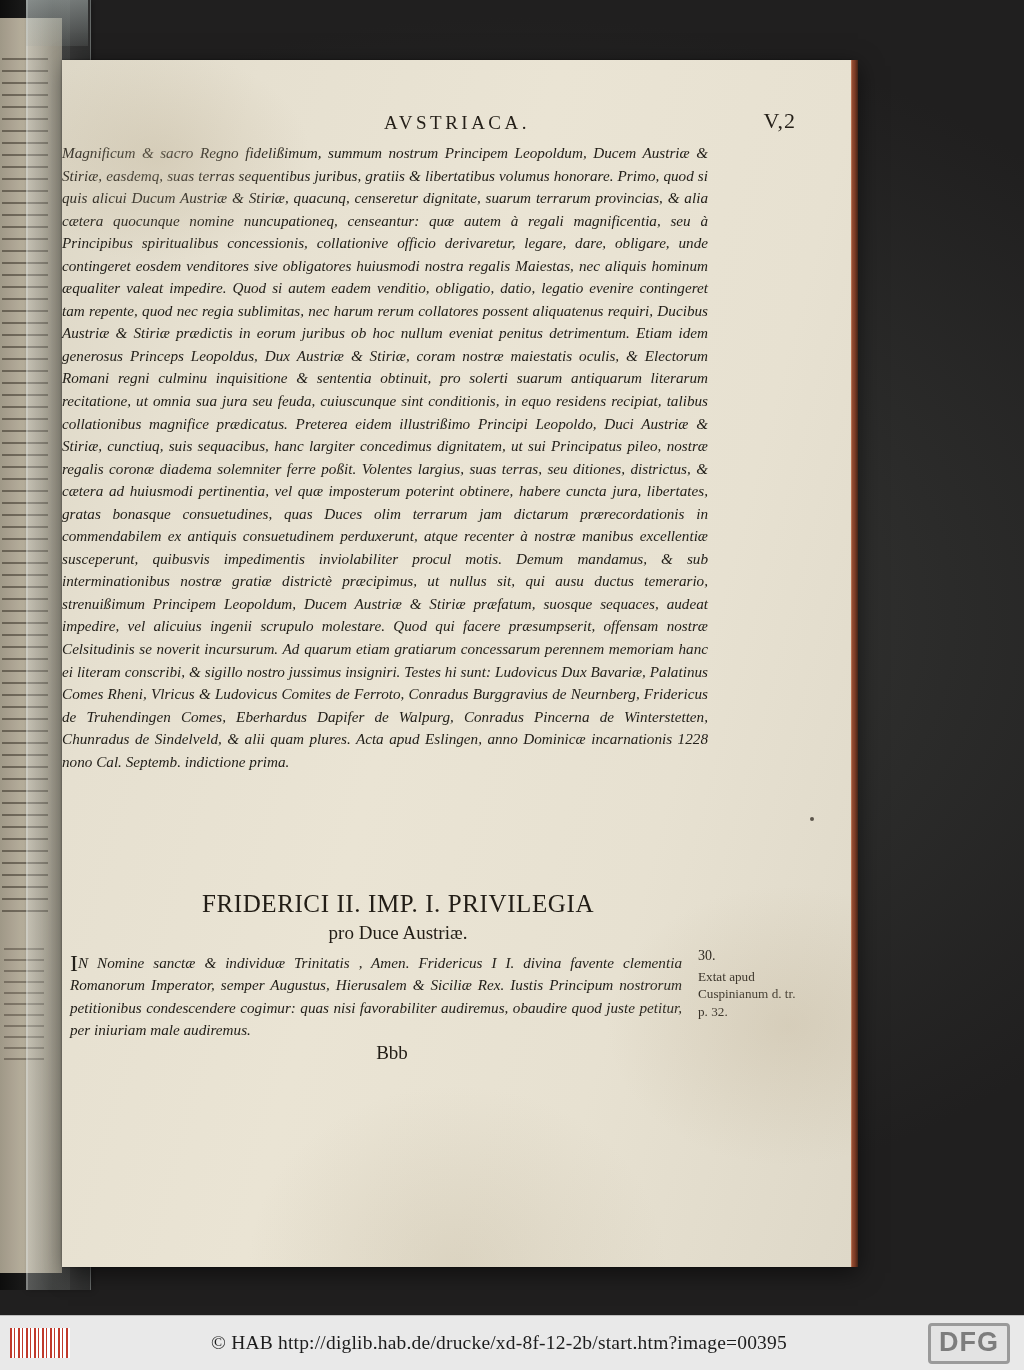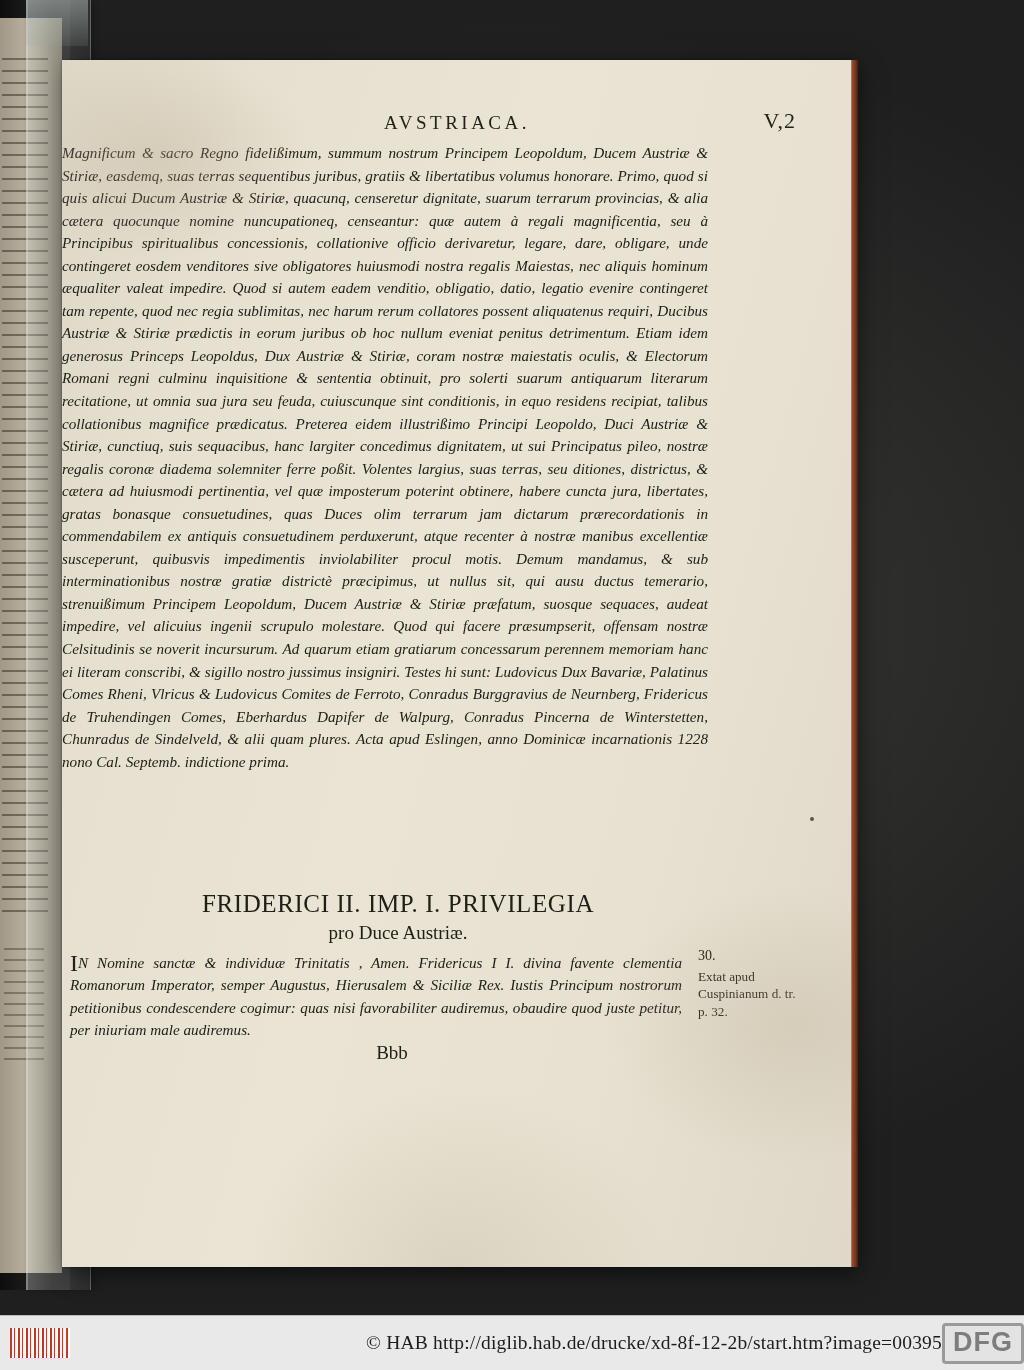--- a/index.html
+++ b/index.html
@@ -243,27 +243,28 @@
     background:
       repeating-linear-gradient(90deg,
         #c0392b 0px, #c0392b 2px,
         #ffffff 2px, #ffffff 4px,
         #c0392b 4px, #c0392b 5px,
         #ffffff 5px, #ffffff 8px);
     border: 0;
   }
   .footer-text {
     flex: 1;
-    text-align: right;
+    text-align: center;
     font-family: "Liberation Serif", serif;
     font-size: 19.5px;
     color: #1c1c1c;
     letter-spacing: .2px;
   }
   .dfg {
+    margin-right: 14px;
     font-family: "Liberation Sans", sans-serif;
     font-weight: bold;
     font-size: 27px;
     letter-spacing: 1px;
     color: #7d7d7d;
     border: 3px solid #9a9a9a;
     border-radius: 4px;
     padding: 1px 8px 3px 8px;
     background: #e3e3e3;
   }

